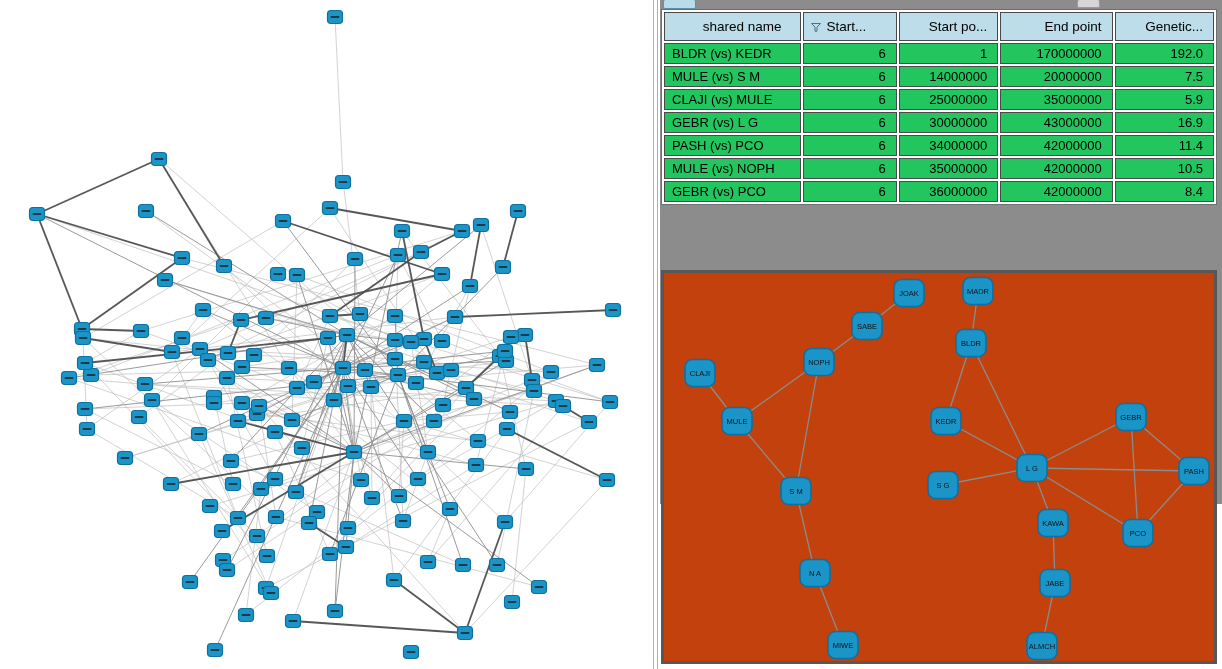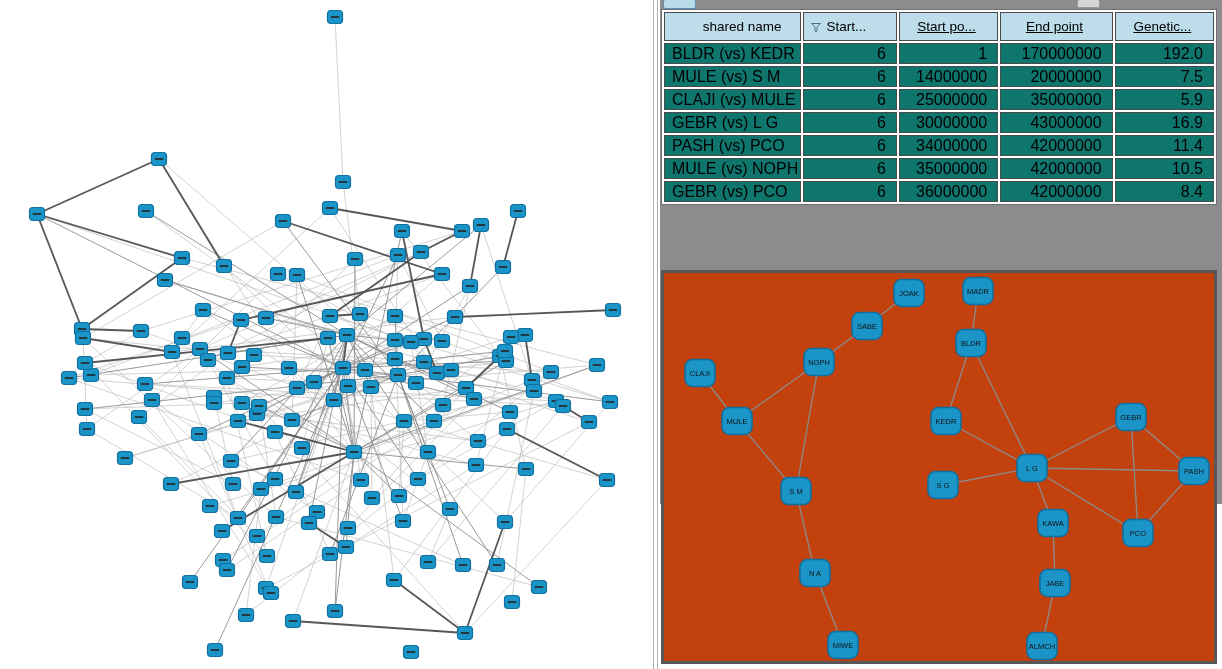--- a/index.html
+++ b/index.html
@@ -19,25 +19,25 @@
   
   #right-col{position:absolute;left:660px;top:0;width:562px;height:504px;background:#8c8c8c;}
 
   .chip{position:absolute;border-radius:2px;}
   #chip-blue{left:3px;top:0;width:31px;height:8px;background:#b9dce9;border:1px solid #5f8fae;border-top:none;}
   #chip-gray{left:417px;top:0;width:21px;height:7px;background:#d6d6d6;border:1px solid #9a9a9a;border-top:none;}
 
   
   #table-wrap{position:absolute;left:1px;top:9px;width:556px;}
   table{border-collapse:separate;border-spacing:2px;background:#ffffff;border:1px solid #6f6f6f;width:556px;table-layout:fixed;}
-  th,td{border:1px solid #4a4a4a;font-size:16px;color:#000;white-space:nowrap;overflow:hidden;height:19px;padding:0 6px;background:#0f766e;}
+  th,td{border:1px solid #4a4a4a;font-size:13px;color:#000;white-space:nowrap;overflow:hidden;height:19px;padding:0 6px;background:#22c55e;}
   th{background:#bcdde9;font-weight:normal;font-size:13.5px;height:27px;}
   th.h-name{text-align:right;padding-right:18px;}
   th.h-chrom{text-align:left;padding-left:7px;}
-  th.h-right{padding-right:10px;text-decoration:underline;}
+  th.h-right{text-align:right;padding-right:10px;}
   td.c-name{text-align:left;padding-left:7px;}
   td.c-num{text-align:right;padding-right:10px;}
   col.w0{width:136px;}col.w1{width:94px;}col.w2{width:99px;}col.w3{width:112px;}col.w4{width:99px;}
   .funnel{display:inline-block;vertical-align:-1px;margin-right:6px;}
 
   
   #subnet-panel{position:absolute;left:1px;top:270px;width:556px;height:394px;
                 background:#c2410c;border:3px solid #575757;box-sizing:border-box;}
   #subnet-panel svg{position:absolute;left:0;top:0;}
 

